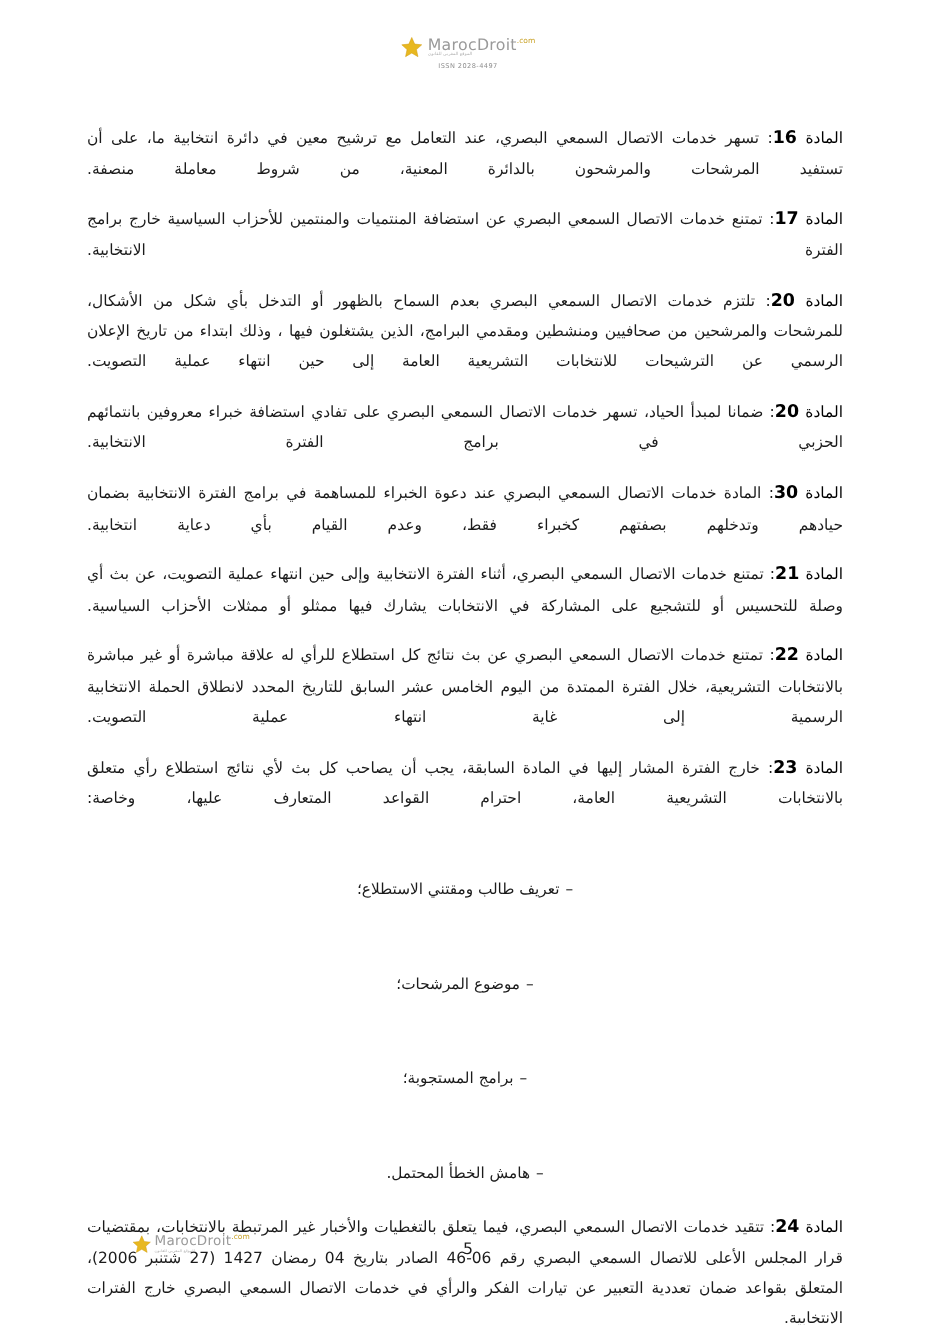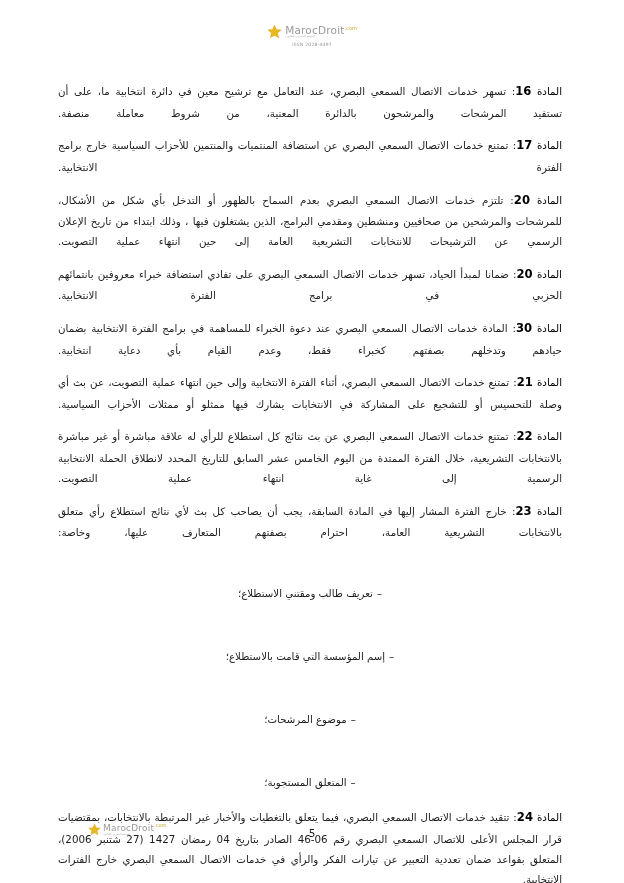--- a/index.html
+++ b/index.html
@@ -173,28 +173,28 @@
   <div class="content">
 
     <div id="articles-container">
         <p class="article"><span class="label">المادة</span> <span class="num">16</span><span>: تسهر خدمات الاتصال السمعي البصري، عند التعامل مع ترشيح معين في دائرة انتخابية ما، على أن تستفيد المرشحات والمرشحون بالدائرة المعنية، من شروط معاملة منصفة.</span></p>
         <p class="article"><span class="label">المادة</span> <span class="num">17</span><span>: تمتنع خدمات الاتصال السمعي البصري عن  استضافة المنتميات والمنتمين للأحزاب السياسية  خارج برامج الفترة الانتخابية.</span></p>
         <p class="article"><span class="label">المادة</span> <span class="num">20</span><span>: تلتزم خدمات الاتصال السمعي البصري بعدم السماح بالظهور أو التدخل  بأي شكل من الأشكال، للمرشحات والمرشحين  من صحافيين ومنشطين ومقدمي  البرامج، الذين يشتغلون فيها  ، وذلك ابتداء من تاريخ الإعلان الرسمي عن الترشيحات للانتخابات التشريعية العامة إلى حين انتهاء عملية التصويت.</span></p>
         <p class="article"><span class="label">المادة</span> <span class="num">20</span><span>: ضمانا لمبدأ الحياد، تسهر خدمات الاتصال السمعي البصري على تفادي استضافة خبراء معروفين بانتمائهم الحزبي في برامج الفترة الانتخابية.</span></p>
         <p class="article"><span class="label">المادة</span> <span class="num">30</span><span>: المادة خدمات الاتصال السمعي البصري عند دعوة   الخبراء للمساهمة في برامج الفترة الانتخابية بضمان حيادهم وتدخلهم بصفتهم كخبراء فقط، وعدم القيام بأي دعاية انتخابية.</span></p>
         <p class="article"><span class="label">المادة</span> <span class="num">21</span><span>: تمتنع خدمات الاتصال السمعي البصري، أثناء   الفترة الانتخابية وإلى حين  انتهاء عملية  التصويت، عن بث أي وصلة للتحسيس أو للتشجيع على المشاركة في الانتخابات يشارك فيها ممثلو أو ممثلات الأحزاب السياسية.</span></p>
         <p class="article"><span class="label">المادة</span> <span class="num">22</span><span>: تمتنع خدمات الاتصال السمعي البصري عن   بث نتائج كل استطلاع للرأي له علاقة مباشرة أو غير مباشرة بالانتخابات التشريعية، خلال الفترة الممتدة من اليوم الخامس عشر السابق للتاريخ المحدد لانطلاق الحملة الانتخابية   الرسمية إلى غاية انتهاء عملية التصويت.</span></p>
-        <p class="article"><span class="label">المادة</span> <span class="num">23</span><span>: خارج الفترة المشار إليها في المادة السابقة، يجب أن يصاحب كل بث لأي نتائج استطلاع رأي متعلق بالانتخابات التشريعية العامة، احترام بصفتهم المتعارف عليها، وخاصة:</span></p>
+        <p class="article"><span class="label">المادة</span> <span class="num">23</span><span>: خارج الفترة المشار إليها في المادة السابقة، يجب أن يصاحب كل بث لأي نتائج استطلاع رأي متعلق بالانتخابات التشريعية العامة، احترام القواعد المتعارف عليها، وخاصة:</span></p>
       </div>
 
     <ul class="bullet-list" id="bullet-list">
         <li><span class="dash">–</span><span>تعريف طالب ومقتني الاستطلاع؛</span></li>
-        <li><span class="dash">–</span><span>إسم المؤسسة التي قامت بالاستطلاع؛</span></li>
         <li><span class="dash">–</span><span>موضوع المرشحات؛</span></li>
-        <li><span class="dash">–</span><span>المتعلق المستجوبة؛</span></li>
+        <li><span class="dash">–</span><span>برامج المستجوبة؛</span></li>
+        <li><span class="dash">–</span><span>هامش الخطأ المحتمل.</span></li>
       </ul>
 
     <p class="article">
       <span class="label">المادة</span>
       <span class="num">24</span><span>: تتقيد خدمات الاتصال السمعي البصري، فيما يتعلق بالتغطيات والأخبار غير المرتبطة بالانتخابات، بمقتضيات قرار المجلس الأعلى للاتصال السمعي البصري رقم </span><span>06-46</span><span> الصادر بتاريخ </span><span>04</span><span> رمضان </span><span>1427</span><span> (</span><span>27</span><span> شتنبر </span><span>2006</span><span>)، المتعلق بقواعد ضمان تعددية التعبير عن تيارات الفكر والرأي في خدمات الاتصال السمعي البصري خارج الفترات الانتخابية.</span>
     </p>
   </div>
 
   <div class="footer">
     <div class="footer-logo">

